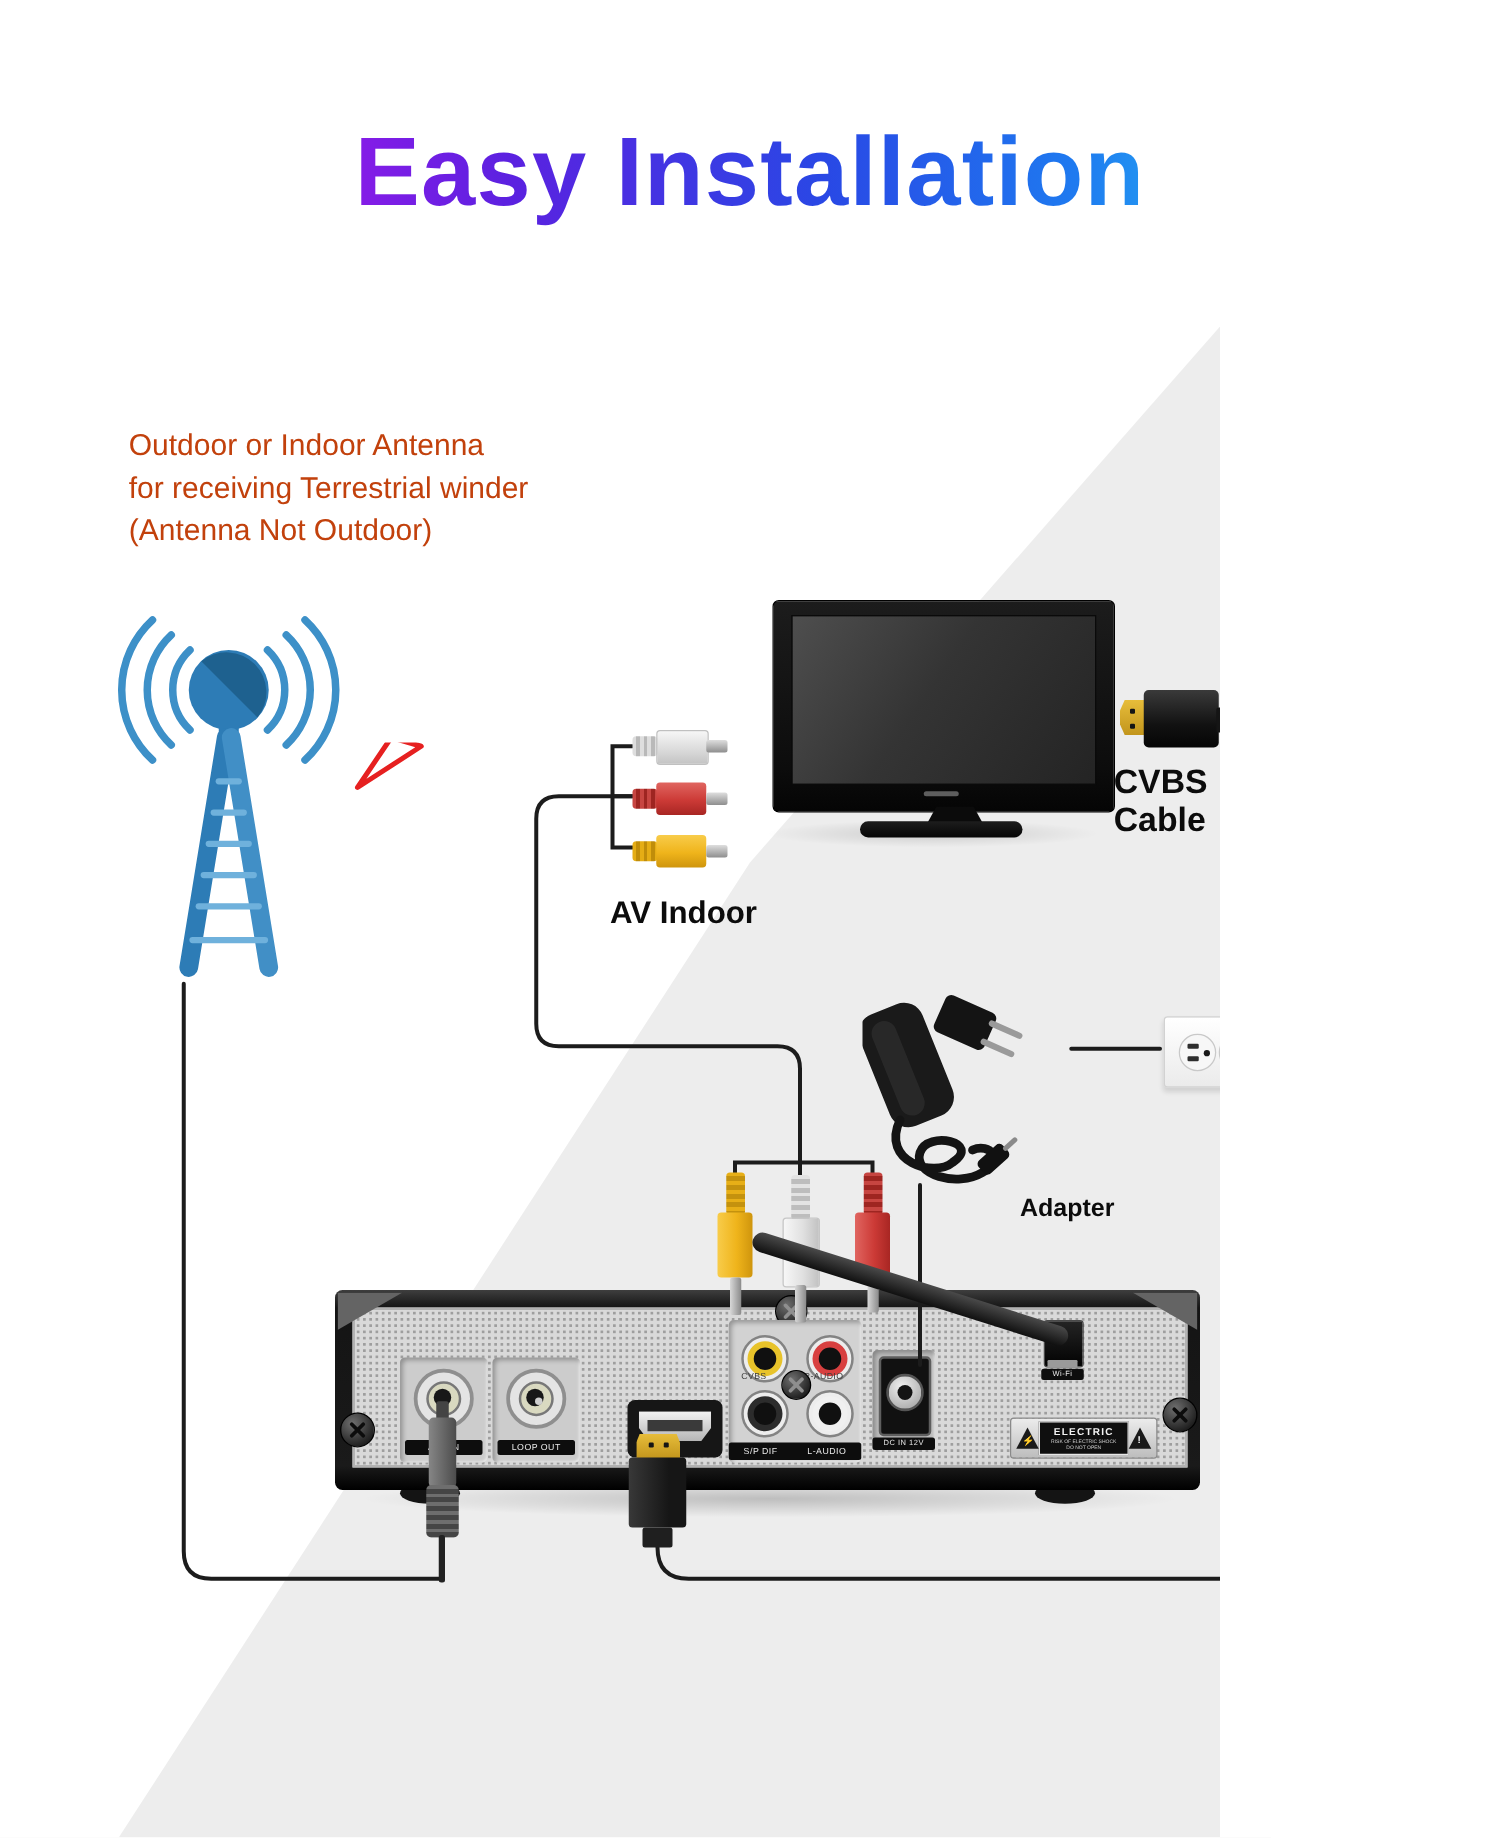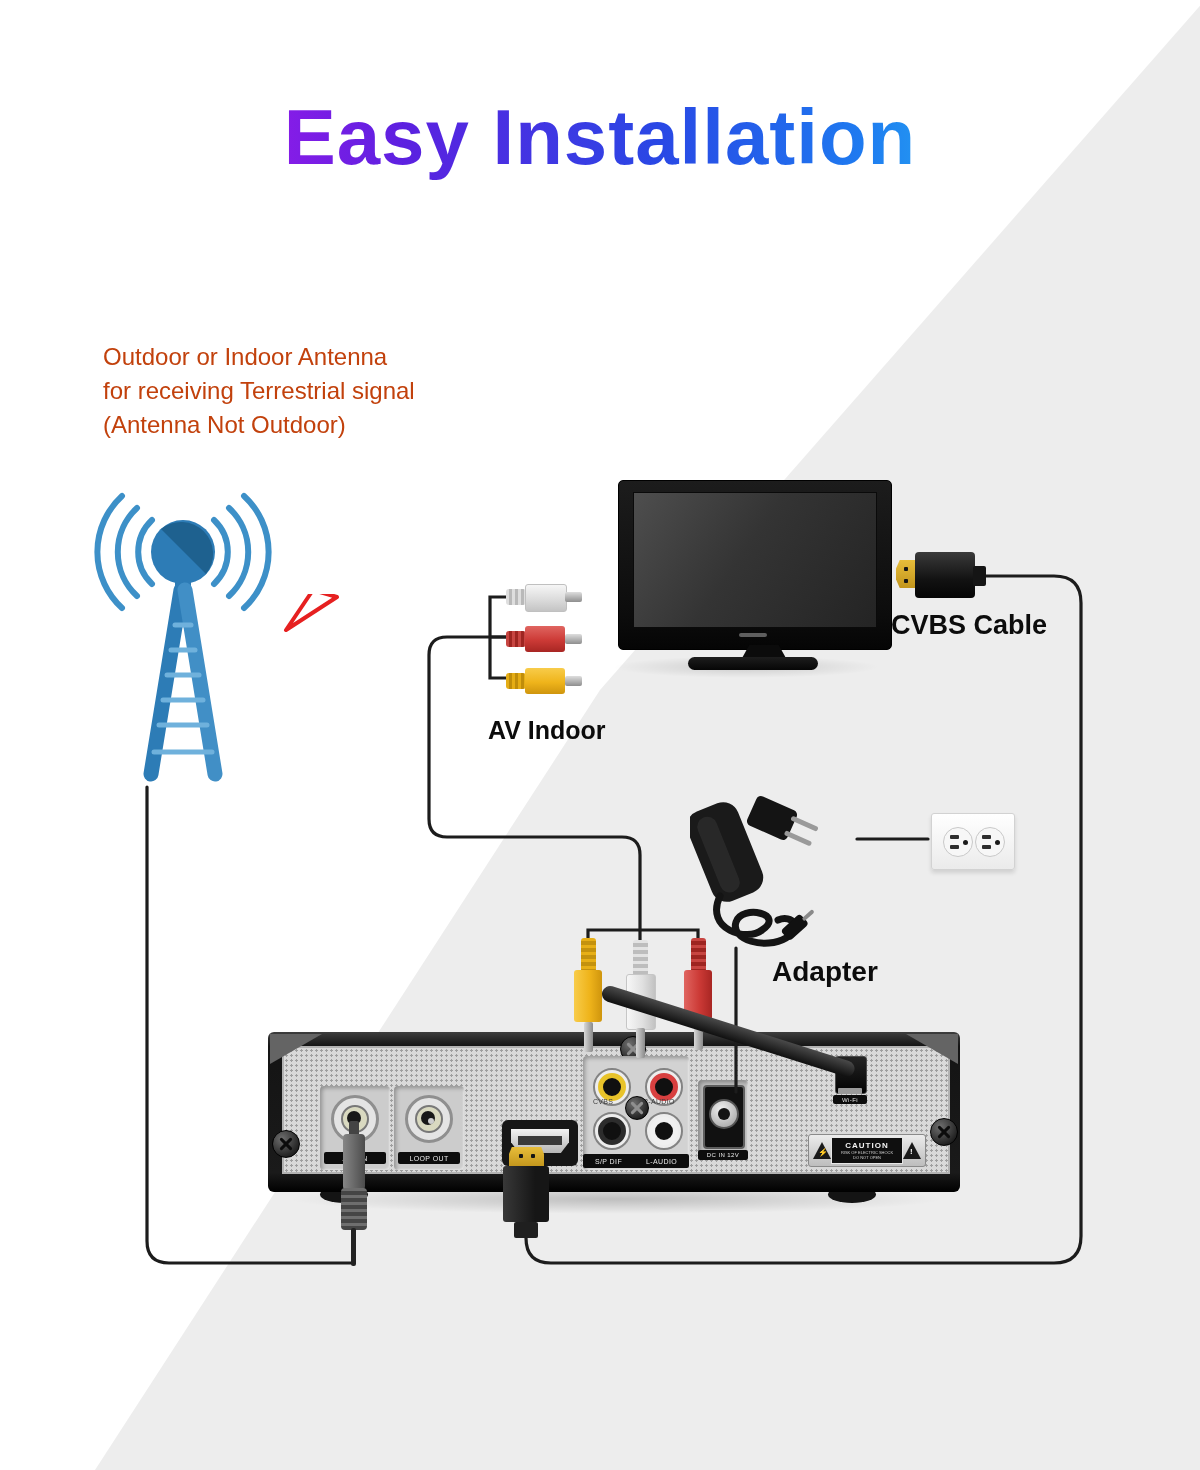--- a/index.html
+++ b/index.html
@@ -1,16 +1,16 @@
 <!DOCTYPE html>
 <html><head>
 <meta charset="utf-8">
 <style>
   html,body{margin:0;padding:0;background:#fff;}
-  .canvas{position:relative;width:1200px;height:1470px;background:#ffffff;overflow:hidden;
+  .canvas{position:relative;width:976px;height:1470px;background:#ffffff;overflow:hidden;
           font-family:"Liberation Sans",sans-serif;}
   .abs{position:absolute;}
 
   
   .bg-wedge{left:0;top:0;width:1200px;height:1470px;background:#ededed;z-index:0;
     clip-path:polygon(1205px 0px,600px 690px,95px 1470px,1200px 1470px);}
 
   
   .title{left:0;top:92px;width:1200px;text-align:center;font-size:78px;font-weight:bold;
     letter-spacing:1px;z-index:2;
@@ -120,21 +120,21 @@
 <body>
 
 <div class="canvas">
 
   <div class="abs bg-wedge"></div>
 
   <div class="abs title">Easy Installation</div>
 
   <div class="abs note">
     <div>Outdoor or Indoor Antenna</div>
-    <div>for receiving Terrestrial signal</div>
+    <div>for receiving Terrestrial winder</div>
     <div>(Antenna Not Outdoor)</div>
   </div>
 
   <svg class="abs" style="left:88px;top:490px;z-index:2;" width="185" height="305" viewBox="0 0 185 305">
     <g stroke="#3d90c8" stroke-width="6" fill="none" stroke-linecap="round">
       <path d="M64,30 A44,44 0 0 0 64,94"></path>
       <path d="M49,18 A60,60 0 0 0 49,106"></path>
       <path d="M34,6  A76,76 0 0 0 34,118"></path>
       <path d="M126,30 A44,44 0 0 1 126,94"></path>
       <path d="M141,18 A60,60 0 0 1 141,106"></path>
@@ -208,21 +208,21 @@
       <line x1="102" y1="48" x2="126" y2="48" stroke="#9a9a9a" stroke-width="5" stroke-linecap="round"></line>
     </g>
     <rect x="8" y="26" width="54" height="96" rx="16" fill="#1a1a1a" transform="rotate(-22 35 74)"></rect>
     <rect x="18" y="34" width="20" height="80" rx="10" fill="#353535" opacity=".55" transform="rotate(-22 35 74)"></rect>
     <path d="M30,118 C14,152 58,164 72,152 C96,136 52,126 46,144 C40,162 76,172 96,160 C114,150 102,136 88,142" stroke="#141414" stroke-width="7" fill="none" stroke-linecap="round"></path>
     <g transform="rotate(-42 104 150)">
       <rect x="92" y="143" width="26" height="14" rx="4" fill="#111"></rect>
       <line x1="118" y1="150" x2="128" y2="150" stroke="#8a8a8a" stroke-width="4" stroke-linecap="round"></line>
     </g>
   </svg>
-  <div class="abs lbl" style="left:772px;top:956px;font-size:28px;">Adapter</div>
+  <div class="abs lbl" style="left:816px;top:956px;font-size:20px;">Adapter</div>
 
   <div class="abs outlet">
     <div class="socket" style="left:11px;">
       <div class="slot" style="top:7px;"></div>
       <div class="slot" style="top:17px;"></div>
       <div class="pin-hole"></div>
     </div>
     <div class="socket" style="left:43px;">
       <div class="slot" style="top:7px;"></div>
       <div class="slot" style="top:17px;"></div>
@@ -307,21 +307,21 @@
 
     <div style="position:absolute;left:567px;top:24px;width:30px;height:36px;background:linear-gradient(180deg,#242424,#020202);border:1px solid #4a4a4a;border-radius:3px;"></div>
     <div style="position:absolute;left:570px;top:56px;width:24px;height:6px;background:#9a9a9a;border-radius:1px;"></div>
     <div class="port-strip" style="left:565px;top:63px;width:34px;height:9px;font-size:6px;">Wi-Fi</div>
 
     <div class="caution">
       <div class="warn-tri">
         <span class="warn-glyph" style="left:-4px;top:7px;">⚡</span>
       </div>
       <div class="caution-center">
-        <div class="caution-title">CAUTION</div>
+        <div class="caution-title">ELECTRIC</div>
         <div class="caution-small">RISK OF ELECTRIC SHOCK</div>
         <div class="caution-small">DO NOT OPEN</div>
       </div>
       <div class="warn-tri">
         <span class="warn-glyph" style="left:-2px;top:6px;font-weight:bold;">!</span>
       </div>
     </div>
   </div>
 
   <div class="abs rod"></div>

